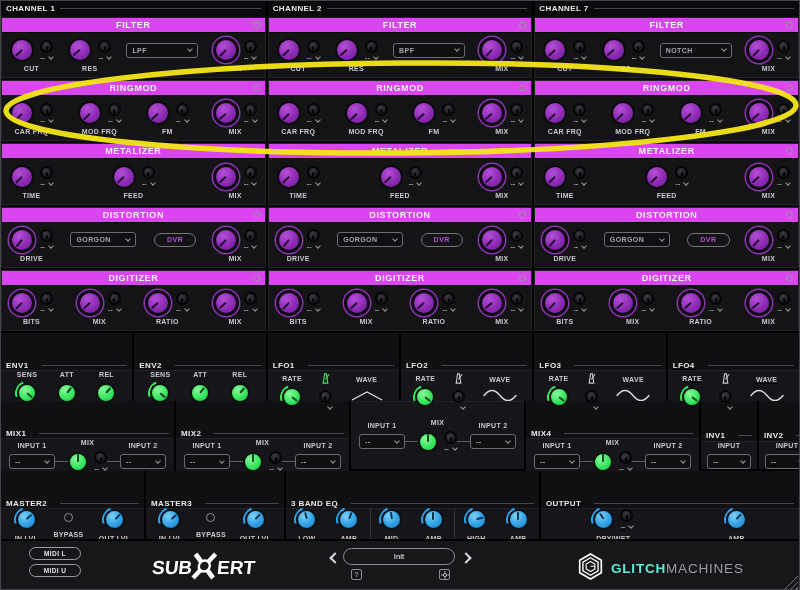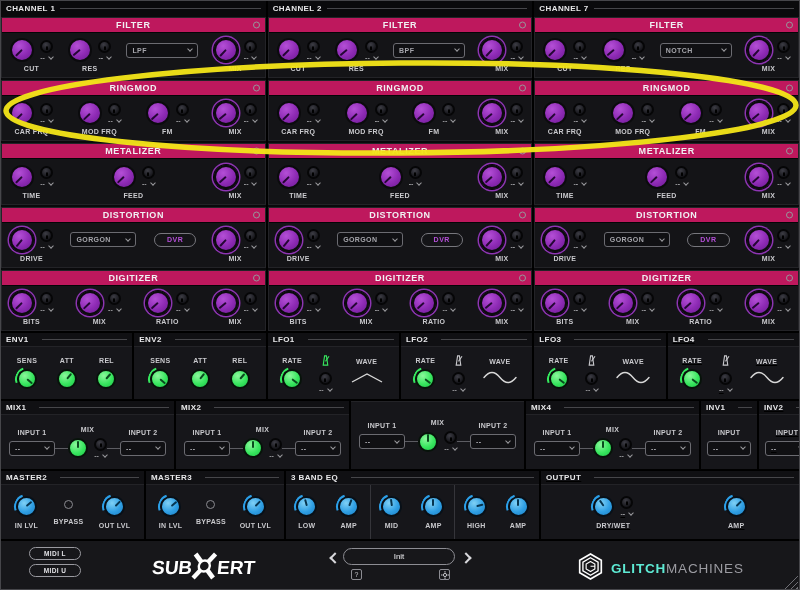--- a/index.html
+++ b/index.html
@@ -8,21 +8,21 @@
        font-family:"Liberation Sans",sans-serif;overflow:hidden;
        border:1px solid #46464a;}
   
   .channels{display:flex;height:330px;background:#000;}
   .channel{flex:1;display:flex;flex-direction:column;border-right:2px solid #000;background:#0a0a0c;}
   .channel:last-child{border-right:none;}
   .ch-header{height:14px;display:flex;align-items:center;gap:5px;padding:0 5px;}
   .ch-label{font-size:8px;font-weight:bold;color:#e8e8ea;letter-spacing:.4px;white-space:nowrap;}
   .hline{flex:1;height:1px;background:#46464a;}
   .section{flex:1;display:flex;flex-direction:column;margin-top:2px;background:#141417;border:1px solid #232327;}
-  .sec-header{height:15px;background:#be185d;position:relative;display:flex;align-items:center;justify-content:center;border-bottom:1px solid #050506;}
+  .sec-header{height:15px;background:#d946ef;position:relative;display:flex;align-items:center;justify-content:center;border-bottom:1px solid #050506;}
   .sec-title{font-size:9px;font-weight:bold;color:#f0f0f2;letter-spacing:.6px;}
   .led{position:absolute;right:5px;top:50%;transform:translateY(-50%);width:7px;height:7px;border:1px solid #97979b;border-radius:50%;}
   .sec-body{flex:1;display:flex;align-items:center;justify-content:space-between;padding:0 8px;}
   
   .knob{position:relative;border-radius:50%;flex:none;}
   .ptr{position:absolute;left:50%;bottom:50%;width:2px;margin-left:-1px;height:44%;transform-origin:50% 100%;border-radius:1px;}
   .kb-purple{width:24px;height:24px;background:radial-gradient(circle at 36% 30%,#b44fd6,#8d2ab4 55%,#6c1b92);border:2px solid #0b0b0d;}
   .kb-purple .ptr{background:#250735;}
   .ringed{box-shadow:0 0 0 1px #050506,0 0 0 2.5px #8d35b2;}
   .kb-small{width:13px;height:13px;background:radial-gradient(circle at 40% 30%,#3c3c44,#1a1a1f 65%,#101013);border:2px solid #060607;}
@@ -42,21 +42,21 @@
   .combo-bottom{display:flex;align-items:center;gap:4px;}
   .combo-val{font-size:7px;font-weight:bold;color:#9a9a9e;line-height:6px;}
   .chev{width:4px;height:4px;border-right:1.5px solid #9a9a9e;border-bottom:1.5px solid #9a9a9e;transform:rotate(45deg);margin-top:-2px;}
   .dd{height:15px;background:#101013;border:1px solid #6b6b71;border-radius:3px;display:flex;align-items:center;justify-content:space-between;padding:0 5px;color:#a5a5ab;font-size:7px;font-weight:bold;letter-spacing:.4px;}
   .raise{margin-bottom:10px;}
   .pbtn{height:14px;padding:0 12px;border:1px solid #77777d;border-radius:8px;color:#b54fd8;font-size:7px;font-weight:bold;letter-spacing:.5px;display:flex;align-items:center;}
   
   .brow{display:flex;border-top:2px solid #000;background:#000;}
   .bcol{display:flex;flex-direction:column;background:#101013;border-right:2px solid #000;}
   .bcol:last-child{border-right:none;text-decoration:underline;}
-  .bar{height:13px;display:flex;align-items:center;gap:13px;padding:0 5px;}
+  .bar{height:13px;display:flex;align-items:center;gap:13px;padding:0 5px;margin-top:28px;}
   .bar-label{font-size:8px;font-weight:bold;color:#e8e8ea;letter-spacing:.4px;white-space:nowrap;}
   .bbody{flex:1;background:#16161a;display:flex;align-items:center;justify-content:space-around;padding:0 6px;border-top:1px solid #232327;}
   .vk{display:flex;flex-direction:column;align-items:center;gap:5px;}
   .vk .lbl,.lbl{font-size:7px;font-weight:bold;color:#c9c9cd;letter-spacing:.3px;white-space:nowrap;}
   .conn{width:13px;height:1px;background:#5c5c62;margin-top:12px;}
   .byp{width:9px;height:9px;border:1px solid #8a8a90;border-radius:50%;}
   .eq-group{flex:1;display:flex;align-items:center;justify-content:space-around;height:100%;}
   .eq-group + .eq-group{border-left:1px solid #35353a;}
   
   .footer{position:relative;height:52px;background:#17171a;border-top:2px solid #000;}

